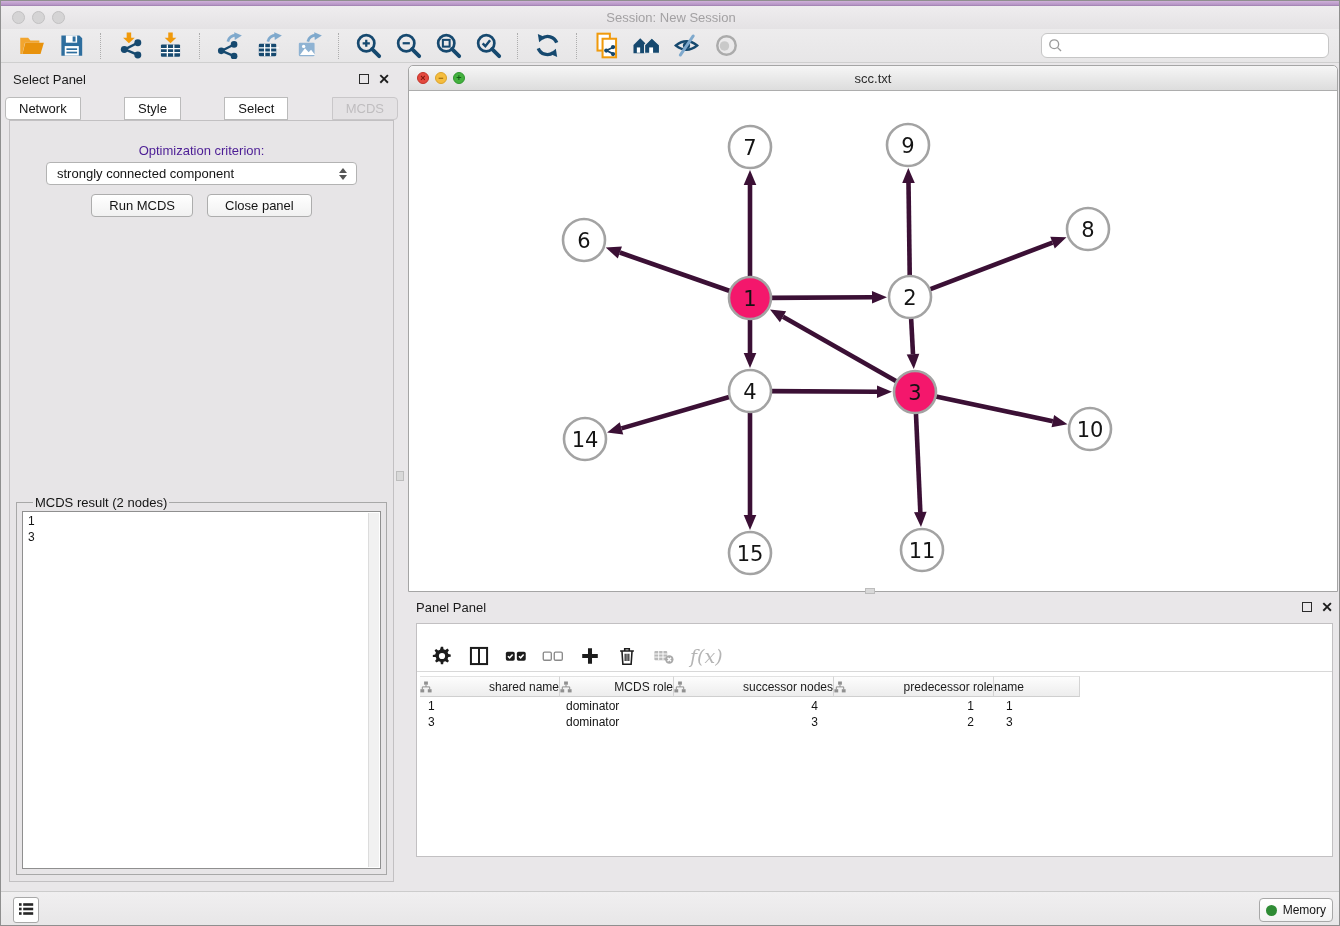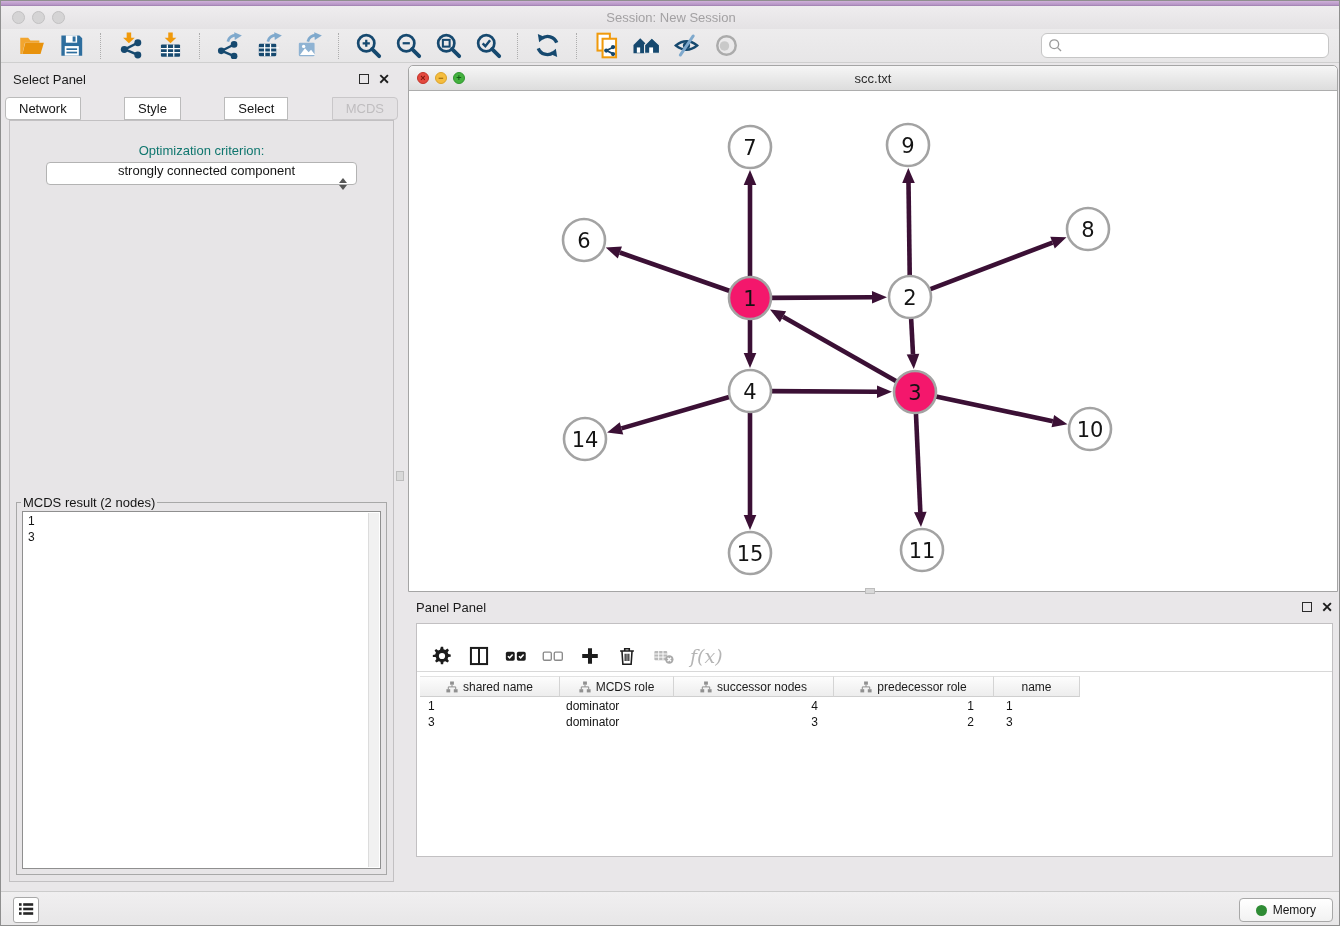--- a/index.html
+++ b/index.html
@@ -27,30 +27,30 @@
   .panel-ics{margin-left:auto;display:flex;align-items:center;gap:9px;margin-right:8px;}
   .float-ic{width:10px;height:10px;border:1.6px solid #2b2b2b;display:inline-block;}
   .close-ic{font-size:14px;font-weight:bold;color:#1b1b1b;line-height:1;}
   .seg{display:flex;justify-content:space-between;}
   .cp-tabs{position:absolute;left:0;top:30px;width:100%;z-index:2;}
   .seg .tab{background:#fff;border:1px solid #BBB;padding:3px 13px;font-size:13px;color:#141414;margin-left:-1px;}
   .seg .tab:first-child{border-radius:4px 0 0 4px;margin-left:0;}
   .seg .tab:last-child{border-radius:0 4px 4px 0;}
   .seg .tab.active{background:#E4E2E4;color:#BFBDBF;border-color:#C9C7C9;}
   .cp-body{position:absolute;left:4px;right:4px;top:53px;bottom:1px;border:1px solid #C2C0C2;background:#E7E5E7;}
-  .opt-label{position:absolute;top:22px;left:0;right:0;text-align:center;font-size:13px;color:#0f766e;}
-  .select{position:absolute;left:36px;right:36px;top:41px;height:23px;background:#fff;border:1px solid #B3B3B3;border-radius:4px;display:flex;align-items:center;font-size:13px;color:#141414;padding-left:10px;flex-direction:column;}
+  .opt-label{position:absolute;top:22px;left:0;right:0;text-align:center;font-size:13px;color:#4c1d95;}
+  .select{position:absolute;left:36px;right:36px;top:41px;height:23px;background:#fff;border:1px solid #B3B3B3;border-radius:4px;display:flex;align-items:center;font-size:13px;color:#141414;padding-left:10px;}
   .stepper{margin-left:auto;width:18px;display:flex;flex-direction:column;align-items:center;gap:2px;margin-right:4px;}
   .stepper i{width:0;height:0;border-left:4px solid transparent;border-right:4px solid transparent;}
   .stepper .up{border-bottom:5px solid #555;}
   .stepper .dn{border-top:5px solid #555;}
   .btn-row{position:absolute;top:73px;left:0;right:0;display:flex;justify-content:center;gap:14px;}
   .btn-row button{font-family:"Liberation Sans",sans-serif;font-size:13px;color:#141414;background:linear-gradient(#fff,#F1F1F1);border:1px solid #ADADAD;border-radius:4px;padding:3px 17px;}
   .result{position:absolute;left:6px;right:6px;top:374px;bottom:6px;border:1px solid #A8A8A8;margin:0;padding:0;}
-  .result legend{font-size:13px;color:#141414;margin-left:4px;padding:0 2px;}
+  .result legend{font-size:13px;color:#141414;margin-left:16px;padding:0 2px;}
   .result-box{position:absolute;left:5px;right:5px;top:1px;bottom:5px;background:#fff;border:1px solid #8F8F8F;}
   .result-text{padding:1px 5px;font-size:12px;line-height:16px;color:#141414;white-space:pre-line;}
   .vtrack{position:absolute;top:1px;right:1px;bottom:1px;width:11px;background:#F1F1F1;border-left:1px solid #DCDCDC;}
   
   .net-window{position:absolute;left:407px;top:64px;width:930px;height:527px;border:1px solid #A5A5A5;border-radius:5px 5px 0 0;background:#fff;}
   .net-titlebar{position:absolute;left:0;top:0;right:0;height:25px;background:linear-gradient(#F6F6F6,#DDDDDD);border-bottom:1px solid #ADADAD;border-radius:5px 5px 0 0;display:flex;align-items:center;}
   .net-title{position:absolute;left:0;right:0;text-align:center;font-size:13px;color:#2b2b2b;pointer-events:none;}
   .tl.red{background:#E3493E;border-color:#C23329;color:#7E150D;}
   .tl.yellow{background:#F5BD3E;border-color:#DBA32A;color:#8E5E06;}
   .tl.green{background:#43B13E;border-color:#2F962F;color:#155E15;}
@@ -59,31 +59,31 @@
   .grip{position:absolute;background:#D9D9D9;border:1px solid #BDBDBD;}
   
   .table-panel{position:absolute;left:407px;top:594px;width:933px;height:294px;}
   .tp-header{height:24px;display:flex;align-items:center;}
   .tp-box{position:absolute;left:8px;top:28px;width:917px;height:234px;background:#fff;border:1px solid #C2C0C2;}
   .tt-toolbar{position:absolute;left:0;top:0;right:0;height:48px;display:flex;align-items:center;padding-left:14px;border-bottom:1px solid #D8D8D8;}
   .tt-btn{width:37px;height:34px;border:none;background:transparent;display:flex;align-items:center;justify-content:flex-start;padding:0;margin-top:16px;}
   .tt-btn svg{width:22px;height:22px;}
   .fx{font-family:"DejaVu Serif",serif;font-style:italic;font-size:19px;color:#B5B5B5;}
   .tbl-head{position:absolute;left:3px;top:52px;height:21px;display:flex;}
-  .th{display:flex;align-items:center;justify-content:center;gap:5px;font-size:12px;color:#1b1b1b;background:linear-gradient(#FDFDFD,#EDEDED);border-right:1px solid #D4D4D4;border-top:1px solid #E2E2E2;border-bottom:1px solid #CFCFCF;}
+  .th{display:flex;align-items:center;justify-content:space-between;gap:5px;font-size:12px;color:#1b1b1b;background:linear-gradient(#FDFDFD,#EDEDED);border-right:1px solid #D4D4D4;border-top:1px solid #E2E2E2;border-bottom:1px solid #CFCFCF;}
   .th svg{width:12px;height:12px;}
   .tbl-rows{position:absolute;left:3px;top:74px;right:2px;}
   .tr{display:flex;height:16px;}
   .td{font-size:12px;color:#141414;line-height:16px;overflow:hidden;white-space:nowrap;}
   .tp-tabs{position:absolute;left:0;right:0;top:270px;}
   
   .statusbar{position:absolute;left:0;top:890px;width:1340px;height:36px;background:linear-gradient(#F0EFF0,#E7E6E7);border-top:1px solid #CCCCCC;}
   .list-btn{position:absolute;left:12px;top:5px;width:26px;height:26px;background:#fff;border:1px solid #A8A8A8;border-radius:3px;display:flex;align-items:center;justify-content:center;padding:0;}
   .list-btn svg{width:20px;height:20px;}
-  .mem-btn{position:absolute;right:8px;top:6px;height:24px;background:linear-gradient(#fff,#F2F2F2);border:1px solid #A8A8A8;border-radius:4px;display:flex;align-items:center;gap:6px;padding:0 16px;font-size:12px;color:#141414;font-family:"Liberation Sans",sans-serif;}
+  .mem-btn{position:absolute;right:8px;top:6px;height:24px;background:linear-gradient(#fff,#F2F2F2);border:1px solid #A8A8A8;border-radius:4px;display:flex;align-items:center;gap:6px;padding:0 6px;font-size:12px;color:#141414;font-family:"Liberation Sans",sans-serif;}
   .mem-dot{width:11px;height:11px;border-radius:50%;background:#2E8B34;}
 </style>
 </head>
 <body>
 
 <div class="window">
 
   <div class="titlestrip"></div>
   <div class="titlebar">
     <div class="traffic">
@@ -300,20 +300,24 @@
         <div class="tab active">MCDS</div>
       </div>
     <div class="cp-body">
       <div class="opt-label">Optimization criterion:</div>
       <div class="select">
         <span>strongly connected component</span>
         <span class="stepper">
             <i class="up"></i>
             <i class="dn"></i>
           </span>
+      </div>
+      <div class="btn-row">
+        <button>Run MCDS</button>
+        <button>Close panel</button>
       </div>
       <fieldset class="result">
         <legend>MCDS result (2 nodes)</legend>
         <div class="result-box">
           <div class="result-text" id="result-text">1
 3</div>
           <div class="vtrack"></div>
         </div>
       </fieldset>
     </div>

